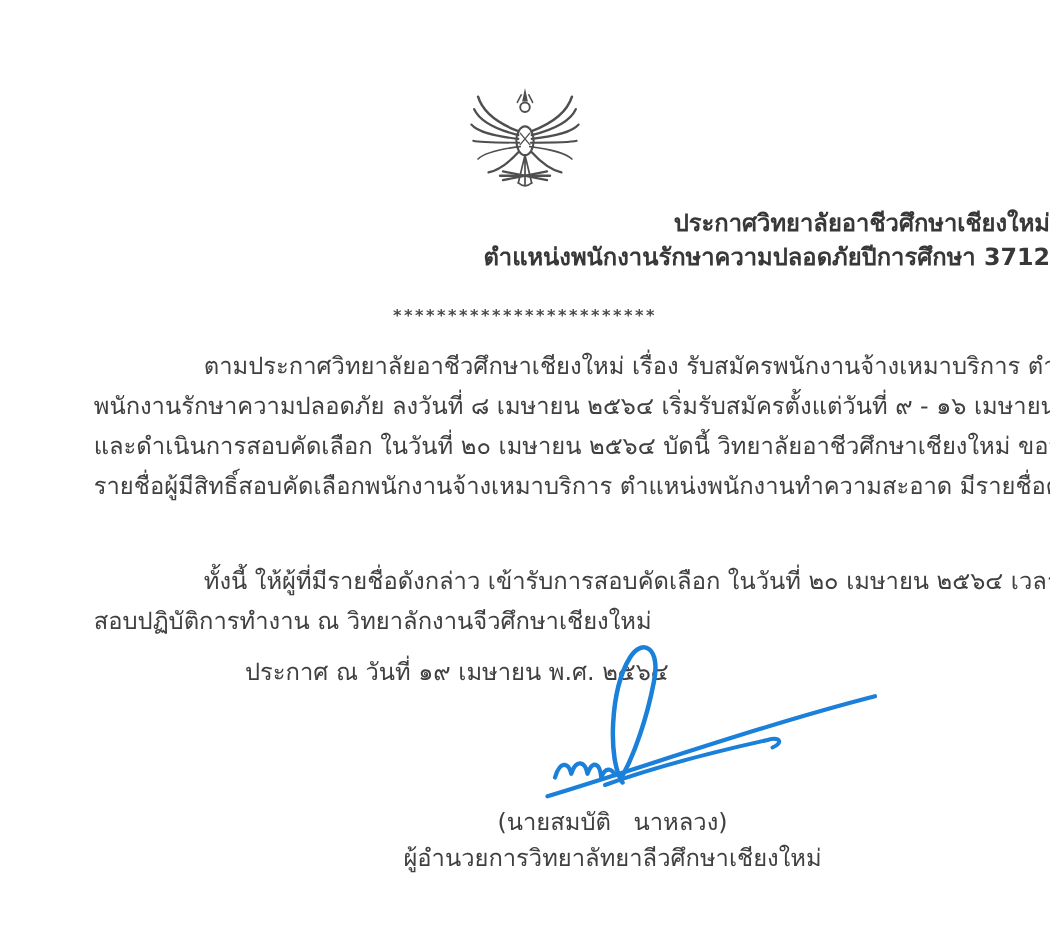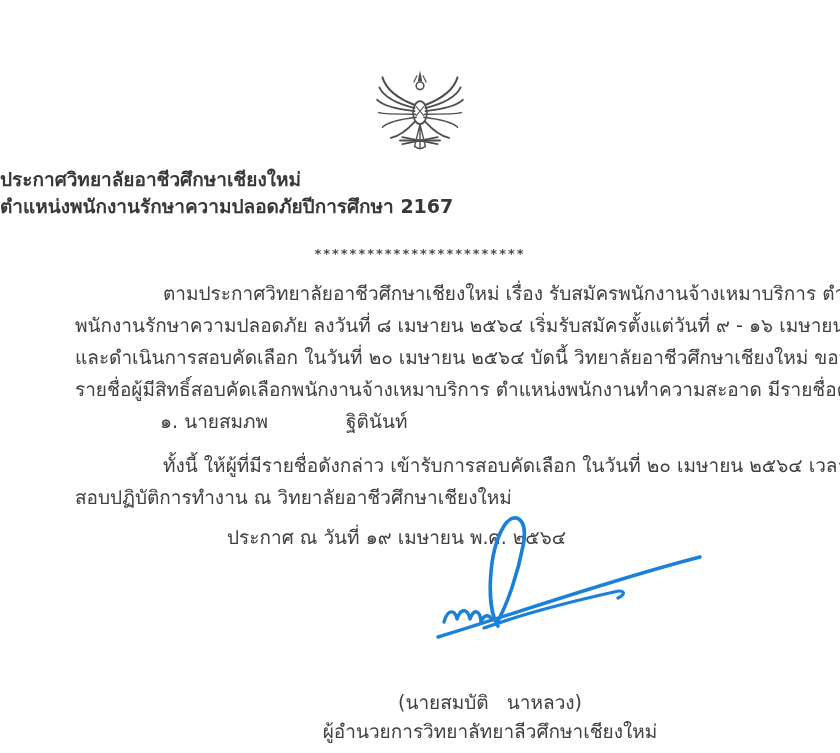--- a/index.html
+++ b/index.html
@@ -22,21 +22,21 @@
     left: 50%;
     transform: translateX(-50%);
     width: 92px;
     height: 100px;
   }
   .header {
     position: absolute;
     top: 166px;
     left: 0;
     right: 0;
-    text-align: left;
+    text-align: right;
     font-size: 19px;
     font-weight: 600;
     line-height: 27px;
     color: #383838;
     white-space: nowrap;
   }
   .divider {
     position: absolute;
     top: 246px;
     left: 0;
@@ -71,40 +71,38 @@
     display: inline-block;
     width: 78px;
   }
   .announce-date {
     position: absolute;
     top: 522px;
     left: 196px;
     font-size: 19px;
     color: #404040;
     white-space: nowrap;
-    margin-left: 31px;
   }
   .signature-svg {
     position: absolute;
     top: 510px;
     left: 428px;
     width: 286px;
     height: 134px;
   }
   .sign-block {
     position: absolute;
     top: 644px;
     left: 280px;
     width: 420px;
     text-align: center;
     font-size: 19px;
     line-height: 29px;
     color: #404040;
     white-space: nowrap;
-    margin-top: 44px;
   }
 </style>
 </head>
 <body>
 
 <div class="page">
 
   <svg class="emblem" viewBox="0 0 120 130" fill="none" stroke="#4f4f4f" stroke-linecap="round" stroke-linejoin="round">
 
     <path d="M60 3 L63 17 L57 17 Z" fill="#4f4f4f" stroke="none"></path>
@@ -132,38 +130,35 @@
 
     <path d="M60 73 L53 102 M60 73 L60 104 M60 73 L67 102" stroke-width="1.8"></path>
     <path d="M53 102 Q60 108 67 102" stroke-width="1.8"></path>
 
     <path d="M37 90 L83 99 M37 99 L83 90" stroke-width="2.4"></path>
     <path d="M34 94.5 L86 94.5" stroke-width="2.6"></path>
   </svg>
 
   <div class="header">
     <div>ประกาศวิทยาลัยอาชีวศึกษาเชียงใหม่</div>
-    <div>ตำแหน่งพนักงานรักษาความปลอดภัยปีการศึกษา 2167</div>
+    <div>ตำแหน่งพนักงานรักษาความปลอดภัยปีการศึกษา 3712</div>
   </div>
   <div class="divider">************************</div>
 
   <div class="para p1">
     <div class="line indent">ตามประกาศวิทยาลัยอาชีวศึกษาเชียงใหม่ เรื่อง รับสมัครพนักงานจ้างเหมาบริการ ตำแหน่ง</div>
     <div class="line">พนักงานรักษาความปลอดภัย ลงวันที่ ๘ เมษายน ๒๕๖๔ เริ่มรับสมัครตั้งแต่วันที่ ๙ - ๑๖ เมษายน ๒๕๖๔</div>
     <div class="line">และดำเนินการสอบคัดเลือก ในวันที่ ๒๐ เมษายน ๒๕๖๔ บัดนี้ วิทยาลัยอาชีวศึกษาเชียงใหม่ ขอประกาศ</div>
     <div class="line">รายชื่อผู้มีสิทธิ์สอบคัดเลือกพนักงานจ้างเหมาบริการ ตำแหน่งพนักงานทำความสะอาด มีรายชื่อดังต่อไปนี้</div>
   </div>
 
-  <div class="candidate-row">
-    <span>๑. นายสมภพ</span><span class="gap"></span><span>ฐิตินันท์</span>
-  </div>
 
   <div class="para p2">
     <div class="line indent">ทั้งนี้ ให้ผู้ที่มีรายชื่อดังกล่าว เข้ารับการสอบคัดเลือก ในวันที่ ๒๐ เมษายน ๒๕๖๔ เวลา ๐๙.๐๐ น.</div>
-    <div class="line">สอบปฏิบัติการทำงาน ณ วิทยาลัยอาชีวศึกษาเชียงใหม่</div>
+    <div class="line">สอบปฏิบัติการทำงาน ณ วิทยาลักงานจีวศึกษาเชียงใหม่</div>
   </div>
 
   <div class="announce-date">ประกาศ ณ วันที่ ๑๙ เมษายน พ.ศ. ๒๕๖๔</div>
 
   <svg class="signature-svg" viewBox="0 0 286 134" fill="none" stroke="#1b80d9" stroke-linecap="round" stroke-linejoin="round">
 
     <path d="M70 116 C58 98 60 42 76 16 C86 0 101 8 95 36 C90 62 80 94 68 114" stroke-width="3.6"></path>
 
     <path d="M16 112 C20 98 27 100 29 109 C33 97 40 99 42 109 C46 98 52 100 53 112 C56 104 61 104 64 110" stroke-width="3.4"></path>
 

